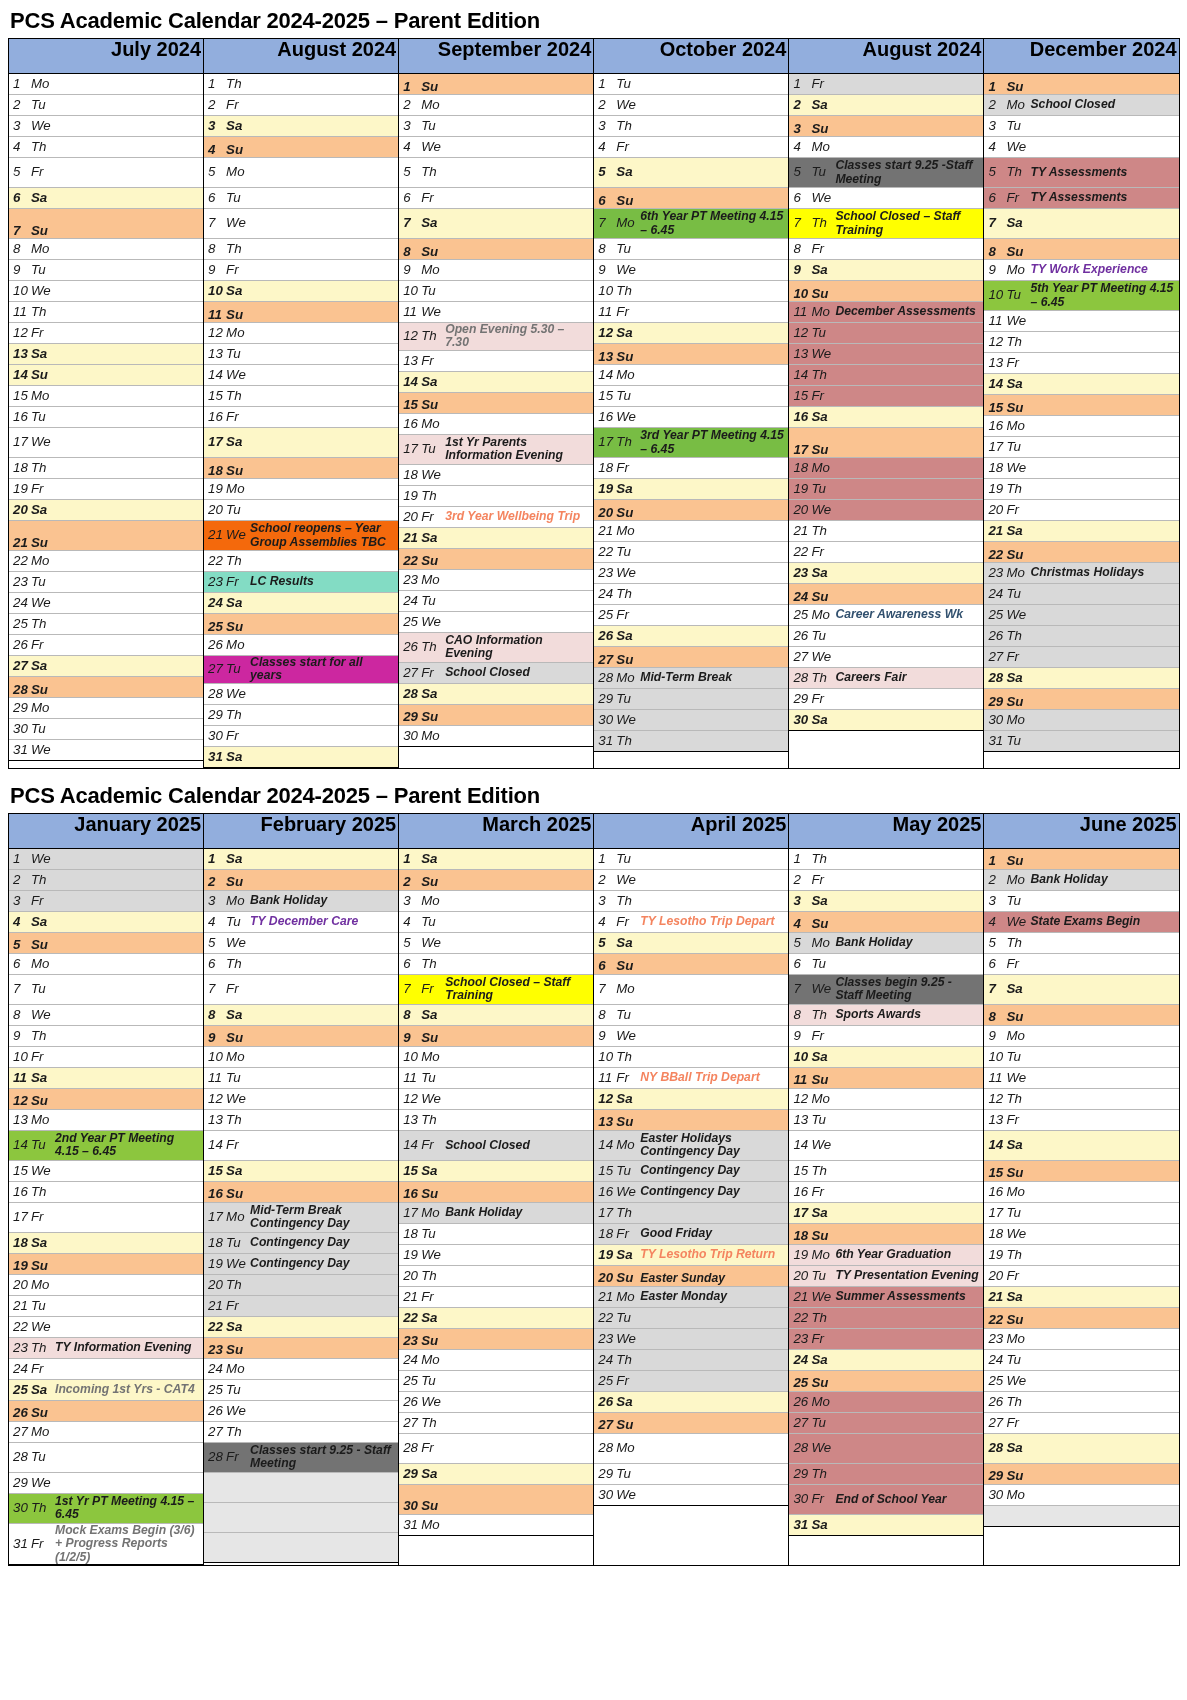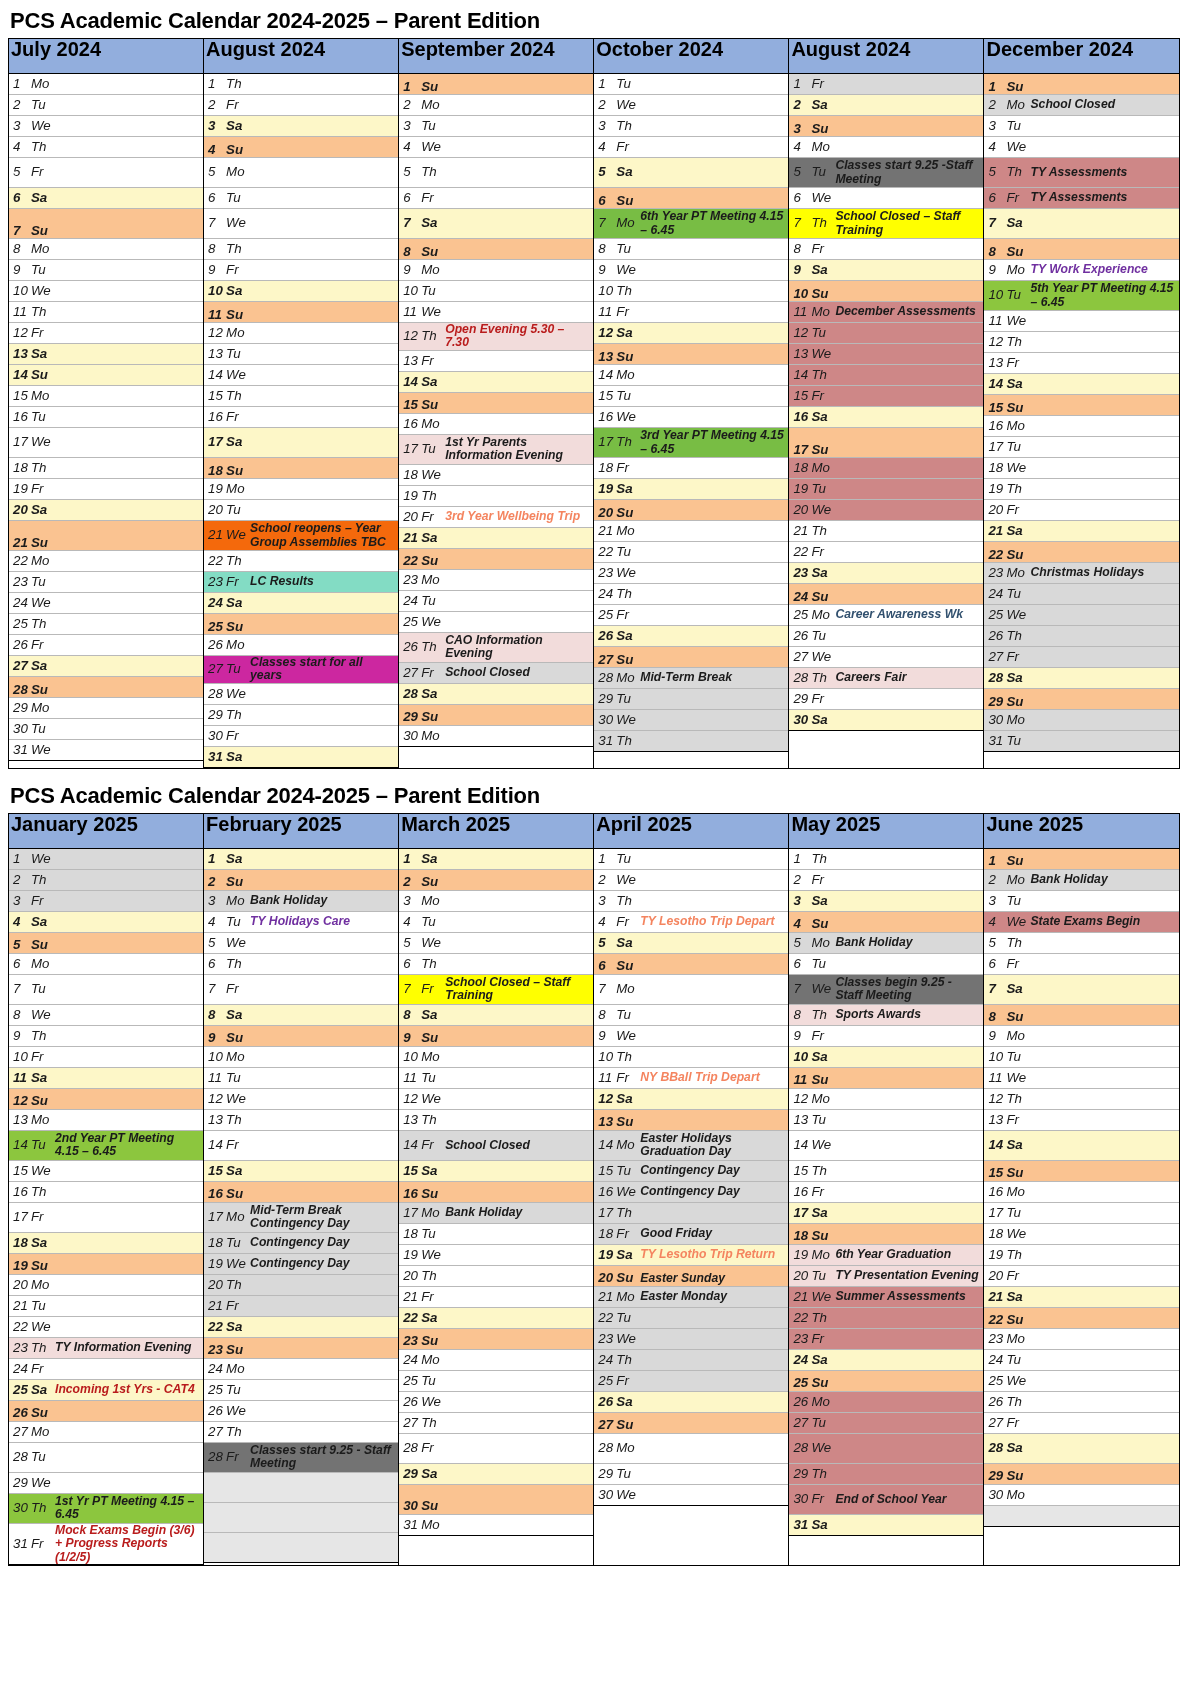--- a/index.html
+++ b/index.html
@@ -29,21 +29,21 @@
     border: 1px solid #000;
   }
   table.calendar col { width: 195.1px; }
 
   th.month-head {
     background: #92aedd;
     border: 1px solid #000;
     font-size: 20px;
     font-weight: bold;
     color: #000;
-    text-align: left;
+    text-align: right;
     height: 26px;
     padding: 0 2px 14px 2px;
     line-height: 1;
   }
 
   td.month-cell {
     border-left: 1px solid #000;
     border-right: 1px solid #000;
     border-top: none;
     border-bottom: none;
@@ -101,21 +101,21 @@
   .f-yellow  { background: #ffff00; }
   .f-green   { background: #78bd44; }
   .f-lgreen  { background: #8cc63e; }
   .f-orange  { background: #f4690c; }
   .f-teal    { background: #83dcc4; }
   .f-magenta { background: #cc27a0; }
 
   
   .t-purple  { color: #7030a0; }
   .t-salmon  { color: #f4845f; }
-  .t-brown   { color: #b91c1c; }
+  .t-brown   { color: #737373; }
   .t-steel   { color: #31506e; }
 </style>
 </head>
 <body>
 
 <div class="page">
 
   <h1 class="cal-title">PCS Academic Calendar 2024-2025 – Parent Edition</h1>
 
   <table class="calendar">
@@ -1063,21 +1063,21 @@
               <div class="day f-sun we">
                 <span class="dnum"><span class="n">2</span><span class="w">Su</span></span>
                 <span class="ev"></span>
               </div>
               <div class="day f-grey">
                 <span class="dnum"><span class="n">3</span><span class="w">Mo</span></span>
                 <span class="ev">Bank Holiday</span>
               </div>
               <div class="day f-white">
                 <span class="dnum"><span class="n">4</span><span class="w">Tu</span></span>
-                <span class="ev t-purple">TY Holidays Care</span>
+                <span class="ev t-purple">TY December Care</span>
               </div>
               <div class="day f-white">
                 <span class="dnum"><span class="n">5</span><span class="w">We</span></span>
                 <span class="ev"></span>
               </div>
               <div class="day f-white">
                 <span class="dnum"><span class="n">6</span><span class="w">Th</span></span>
                 <span class="ev"></span>
               </div>
               <div class="day f-white tall">
@@ -1359,21 +1359,21 @@
               <div class="day f-sat we">
                 <span class="dnum"><span class="n">12</span><span class="w">Sa</span></span>
                 <span class="ev"></span>
               </div>
               <div class="day f-sun we">
                 <span class="dnum"><span class="n">13</span><span class="w">Su</span></span>
                 <span class="ev"></span>
               </div>
               <div class="day f-grey tall">
                 <span class="dnum"><span class="n">14</span><span class="w">Mo</span></span>
-                <span class="ev">Easter Holidays Graduation Day</span>
+                <span class="ev">Easter Holidays Contingency Day</span>
               </div>
               <div class="day f-grey">
                 <span class="dnum"><span class="n">15</span><span class="w">Tu</span></span>
                 <span class="ev">Contingency Day</span>
               </div>
               <div class="day f-grey">
                 <span class="dnum"><span class="n">16</span><span class="w">We</span></span>
                 <span class="ev">Contingency Day</span>
               </div>
               <div class="day f-grey">

